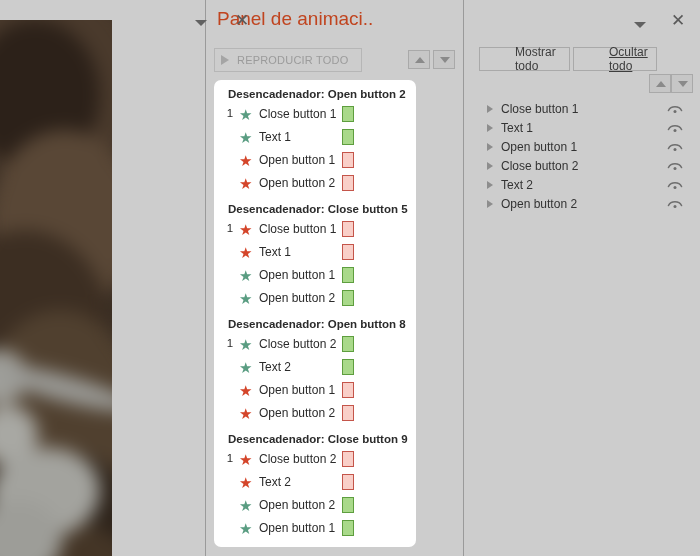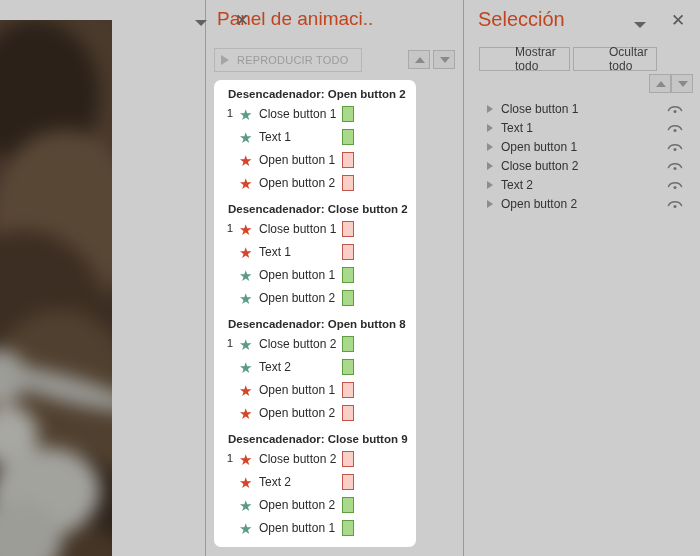--- a/index.html
+++ b/index.html
@@ -226,21 +226,21 @@
     height: 24px;
     border: 1px solid #a9a9a9;
     background: #cdcdcd;
     color: #3d3d3d;
     font-size: 12px;
     display: flex; align-items: center; justify-content: center;
     cursor: pointer;
     padding-left: 35px;
   }
   #btn-show { left: 479px; top: 47px; width: 91px; }
-  #btn-hide { left: 573px; top: 47px; width: 84px; }
+  #btn-hide { left: 573px; top: 47px; width: 84px; text-decoration: underline; }
   #sel-sb-up { left: 649px; top: 74px; }
   #sel-sb-down { left: 671px; top: 74px; }
 
   #sel-list {
     position: absolute; left: 464px; top: 100px;
     width: 236px;
   }
   .sel-row {
     position: relative;
     height: 19px;
@@ -334,21 +334,21 @@
           <span class="bar red" style="left: 128px;"></span>
         </div>
         <div class="row">
           <span class="idx"></span>
           <span class="star red">★</span>
           <span class="label">Open button 2</span>
           <span class="bar red" style="left: 128px;"></span>
         </div>
       </div>
       <div class="group">
-        <div class="group-title">Desencadenador: Close button 2</div>
+        <div class="group-title">Desencadenador: Close button 5</div>
         <div class="row">
           <span class="idx">1</span>
           <span class="star red">★</span>
           <span class="label">Close button 1</span>
           <span class="bar red" style="left: 128px;"></span>
         </div>
         <div class="row">
           <span class="idx"></span>
           <span class="star red">★</span>
           <span class="label">Text 1</span>
@@ -416,23 +416,20 @@
         </div>
         <div class="row">
           <span class="idx"></span>
           <span class="star green">★</span>
           <span class="label">Open button 1</span>
           <span class="bar green" style="left: 128px;"></span>
         </div>
       </div>
     </div>
 
-  <div id="sel-pane">
-    <div id="sel-title">Selección</div>
-  </div>
 
   <div class="hdr-caret" id="sel-caret"></div>
   <div class="hdr-close" id="sel-close">✕</div>
 
   <div class="sel-btn" id="btn-show">Mostrar todo</div>
   <div class="sel-btn" id="btn-hide">Ocultar todo</div>
 
   <div class="sb up" id="sel-sb-up">
     <span class="ar"></span>
   </div>

